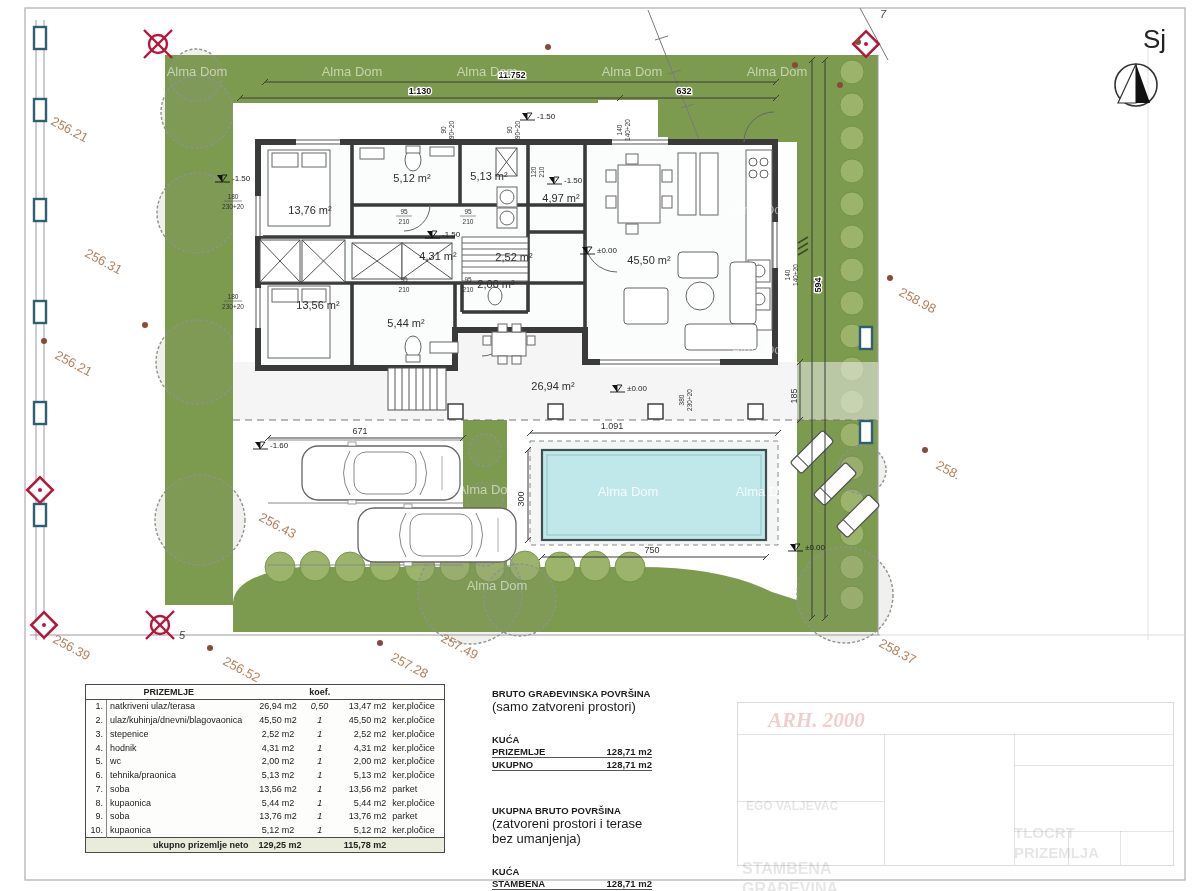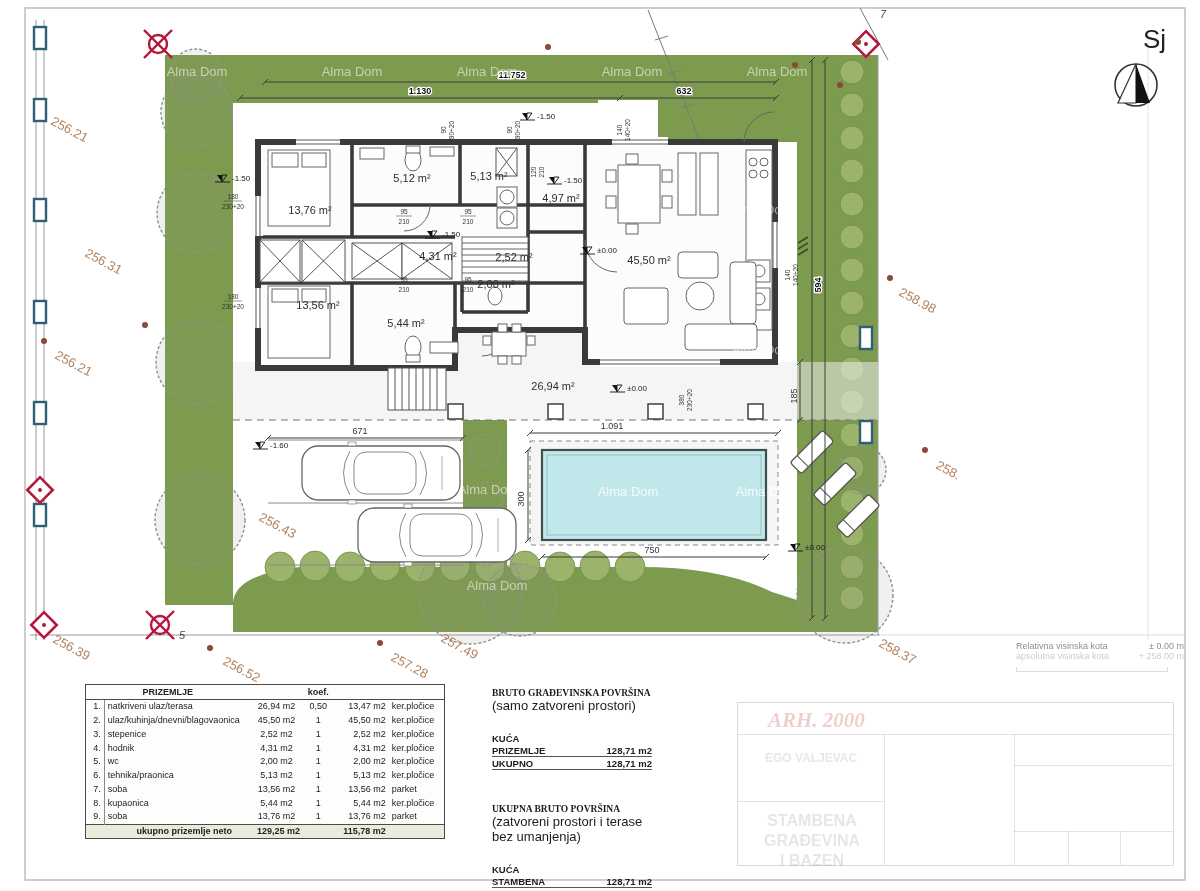--- a/index.html
+++ b/index.html
@@ -22,50 +22,50 @@
   
   #schedule{position:absolute;left:85px;top:684px;width:360px;border-collapse:collapse;
             background:#fdfdfc;border:1.6px solid #4a4a4a;font-size:9px;color:#222;}
   #schedule td{padding:0.5px 3px;line-height:1.42;white-space:nowrap;}
   #schedule .hdr td{border-bottom:1.4px solid #4a4a4a;font-weight:bold;}
   #schedule .h-title{text-align:center;}
   #schedule .h-koef{text-align:center;font-weight:normal;}
   #schedule tbody .c0{text-align:right;border-right:0.8px solid #888;width:16px;}
   #schedule tbody .c1{text-align:left;width:146px;}
   #schedule tbody .c2{text-align:center;width:52px;}
-  #schedule tbody .c3{text-align:center;width:28px;}
+  #schedule tbody .c3{text-align:center;width:28px;font-style:italic;}
   #schedule tbody .c4{text-align:right;width:56px;}
   #schedule tbody .c5{text-align:left;width:56px;}
   #schedule tfoot td{border-top:1.4px solid #4a4a4a;background:#e9ecdb;font-weight:bold;}
-  #schedule tfoot .t-label{text-align:center;padding-left:36px;}
+  #schedule tfoot .t-label{text-align:right;padding-left:36px;}
   #schedule tfoot .t-net,#schedule tfoot .t-wgt{text-align:right;}
 
   
   #summary{position:absolute;left:492px;top:688px;width:172px;font-size:9.5px;color:#1c1c1c;}
-  #summary .s-title{font-weight:bold;font-size:9.5px;font-family:Liberation Serif, serif;}
+  #summary .s-title{font-weight:bold;font-size:9.5px;}
   #summary .s-sub{font-size:13px;margin-bottom:3px;}
   #summary .s-group{font-weight:bold;margin-top:20px;}
   #summary .s-row{display:flex;justify-content:space-between;font-weight:bold;
                   border-bottom:1px solid #555;width:160px;margin-top:1px;}
   #summary .gap{height:34px;}
 
   
   #legend{position:absolute;left:1016px;top:641px;width:168px;font-size:9px;color:#8f8f8f;}
   #legend .lg-row{display:flex;justify-content:space-between;}
   #legend .lg-abs{opacity:0.45;}
   #legend .scalebar{margin-top:6px;height:4px;border-left:1px solid #bbb;border-right:1px solid #bbb;
                     border-bottom:1px solid #bbb;opacity:0.5;width:150px;}
 
   
   #titleblock{position:absolute;left:737px;top:702px;width:435px;height:162px;
               border:1px solid rgba(90,90,90,0.22);color:rgba(60,60,60,0.13);}
   #titleblock .tb-line{position:absolute;background:rgba(90,90,90,0.16);}
   #titleblock .tb-brand{position:absolute;left:30px;top:5px;font-family:"Liberation Serif",serif;
         font-style:italic;font-weight:bold;font-size:21px;color:rgba(195,60,60,0.25);}
-  #titleblock .tb-cell{position:absolute;text-align:center;font-weight:bold;}
+  #titleblock .tb-cell{position:absolute;text-align:left;font-weight:bold;margin-top:48px;}
   #titleblock .tb-investor{left:8px;top:48px;width:130px;font-size:12px;}
   #titleblock .tb-project{left:4px;top:108px;width:140px;font-size:16px;line-height:1.25;}
   #titleblock .tb-drawing{left:276px;top:72px;width:150px;font-size:15px;line-height:1.3;}
 </style>
 </head>
 <body>
 
 <div id="canvas">
 
 <svg id="plan" width="1200" height="891" viewBox="0 0 1200 891" style="position:absolute;left:0;top:0;">
@@ -619,20 +619,28 @@
           <td class="c5">ker.pločice</td>
         </tr>
         <tr>
           <td class="c0">9.</td>
           <td class="c1">soba</td>
           <td class="c2">13,76 m2</td>
           <td class="c3">1</td>
           <td class="c4">13,76 m2</td>
           <td class="c5">parket</td>
         </tr>
+        <tr>
+          <td class="c0">10.</td>
+          <td class="c1">kupaonica</td>
+          <td class="c2">5,12 m2</td>
+          <td class="c3">1</td>
+          <td class="c4">5,12 m2</td>
+          <td class="c5">ker.pločice</td>
+        </tr>
       </tbody>
   <tfoot>
     <tr>
       <td class="t-label" colspan="2">ukupno prizemlje neto</td>
       <td class="t-net">129,25 m2</td>
       <td></td>
       <td class="t-wgt">115,78 m2</td>
       <td></td>
     </tr>
   </tfoot>
@@ -661,42 +669,35 @@
   <div class="s-row">
     <span>OTVORENO</span>
     <span>28,38 m2</span>
   </div>
   <div class="s-row">
     <span>UKUPNO</span>
     <span>272,96 m2</span>
   </div>
 </div>
 
-<div id="legend">
-  <div class="lg-row">
-    <span>Relativna visinska kota</span>
-    <span>± 0.00 m</span>
-  </div>
-  <div class="lg-row lg-abs">
-    <span>apsolutna visinska kota</span>
-    <span>+ 258.00 m</span>
-  </div>
-  <div class="scalebar"></div>
-</div>
 
 <div id="titleblock">
   <div class="tb-line" style="left:0;top:31px;width:435px;height:1px;"></div>
   <div class="tb-line" style="left:146px;top:31px;width:1px;height:131px;"></div>
   <div class="tb-line" style="left:276px;top:31px;width:1px;height:131px;"></div>
   <div class="tb-line" style="left:0;top:98px;width:146px;height:1px;"></div>
   <div class="tb-line" style="left:276px;top:62px;width:159px;height:1px;"></div>
   <div class="tb-line" style="left:276px;top:128px;width:159px;height:1px;"></div>
   <div class="tb-line" style="left:330px;top:128px;width:1px;height:34px;"></div>
   <div class="tb-line" style="left:382px;top:128px;width:1px;height:34px;"></div>
   <div class="tb-brand">ARH. 2000</div>
   <div class="tb-cell tb-investor">EGO VALJEVAC</div>
   <div class="tb-cell tb-project">
     <div>STAMBENA GRAĐEVINA</div>
     <div>I BAZEN</div>
   </div>
+  <div class="tb-cell tb-drawing">
+    <div>TLOCRT</div>
+    <div>PRIZEMLJA</div>
+  </div>
 </div>
 
 </div>
 
 </body></html>

